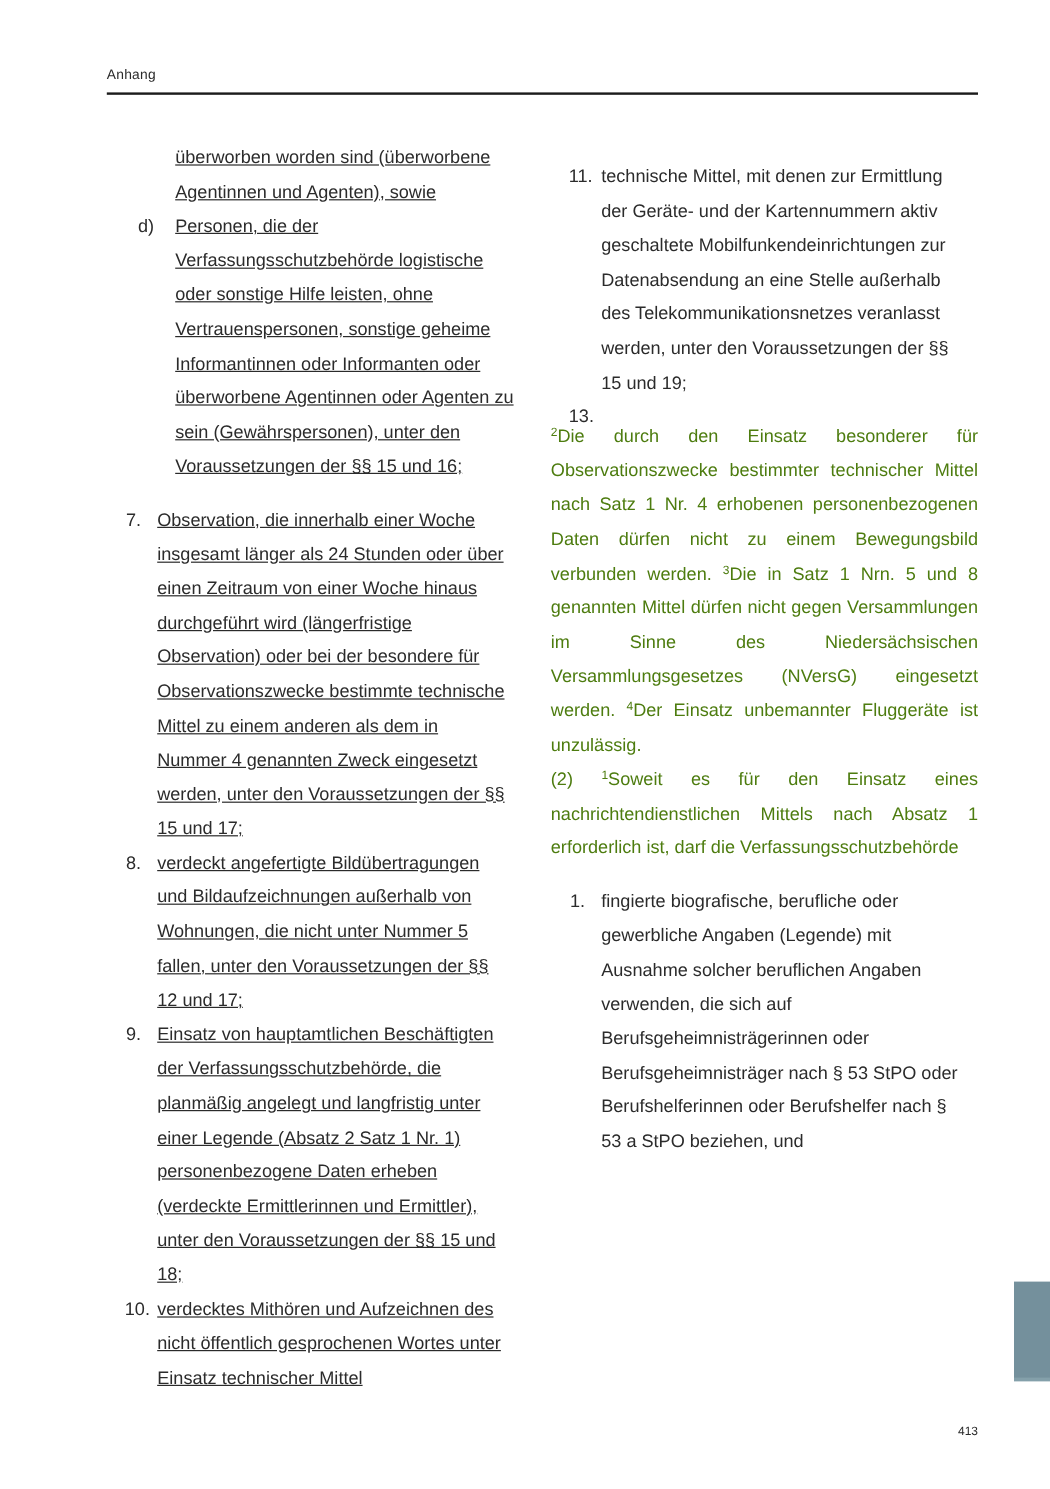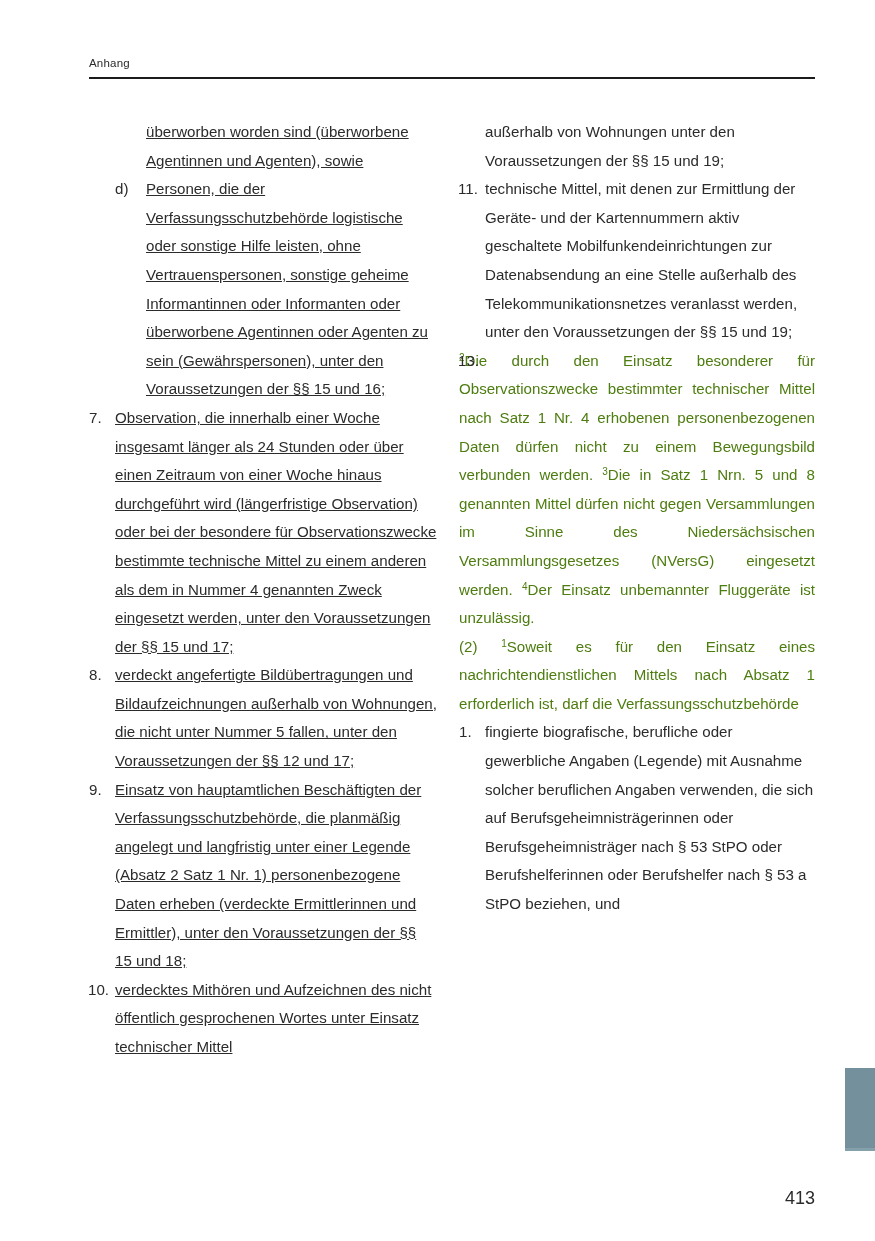--- a/index.html
+++ b/index.html
@@ -57,21 +57,21 @@
   }
   .col {
     position: absolute;
     top: 0;
   }
   .col-left  { left: 89px;  width: 348px; text-decoration: underline; }
   .col-right { left: 459px; width: 356px; }
 
   
   .list {
-    margin: 0;
+    margin: 16px;
     padding: 0;
     list-style: none;
   }
   .li {
     position: relative;
     font-size: 15.1px;
     line-height: 28.6px;
     color: #2b2b2b;
     padding-left: 26px;
     margin: 0;
@@ -162,21 +162,21 @@
     background: #84a0aa;
   }
 
   
   .folio {
     position: absolute;
     left: 0;
     top: 1188px;
     width: 815px;
     text-align: right;
-    font-size: 18px;
+    font-size: 10px;
     color: #2b2b2b;
   }
 </style>
 </head>
 <body>
 
 <div class="page">
 
   <div class="running-head">
     <span class="running-head-text">Anhang</span>
@@ -211,21 +211,20 @@
         </li>
         <li class="li two-digit">
           <span class="marker">10.</span>
           <span>verdecktes Mithören und Aufzeichnen des nicht öffentlich gesprochenen Wortes unter Einsatz technischer Mittel</span>
         </li>
       </ul>
     </div>
 
     <div class="col col-right">
 
-      <p class="cont">außerhalb von Wohnungen unter den Voraussetzungen der §§ 15 und 19;</p>
 
       <ul class="list">
         <li class="li two-digit">
           <span class="marker">11.</span>
           <span>technische Mittel, mit denen zur Ermittlung der Geräte- und der Kartennummern aktiv geschaltete Mobilfunkendeinrichtungen zur Datenabsendung an eine Stelle außerhalb des Telekommunikationsnetzes veranlasst werden, unter den Voraussetzungen der §§ 15 und 19;</span>
         </li>
         <li class="li two-digit">
           <span class="marker">13.</span>
         </li>
       </ul>

